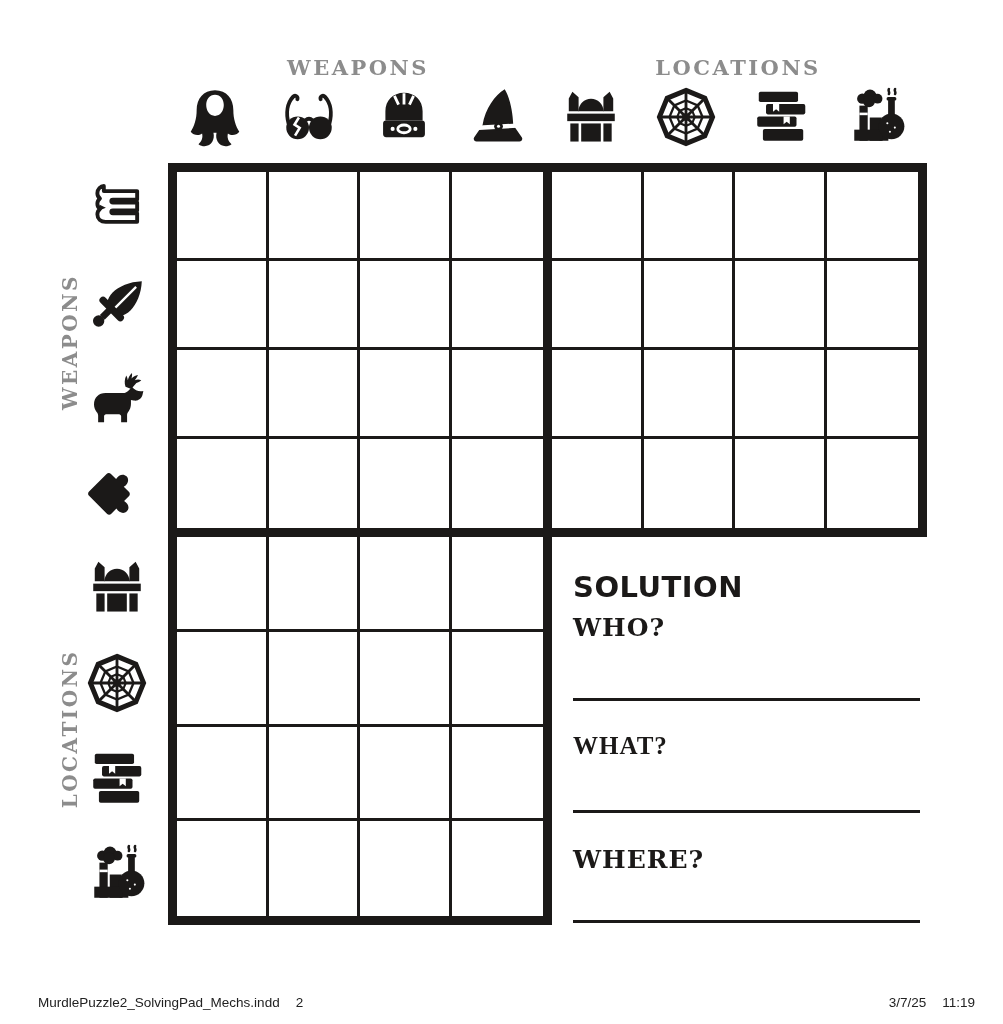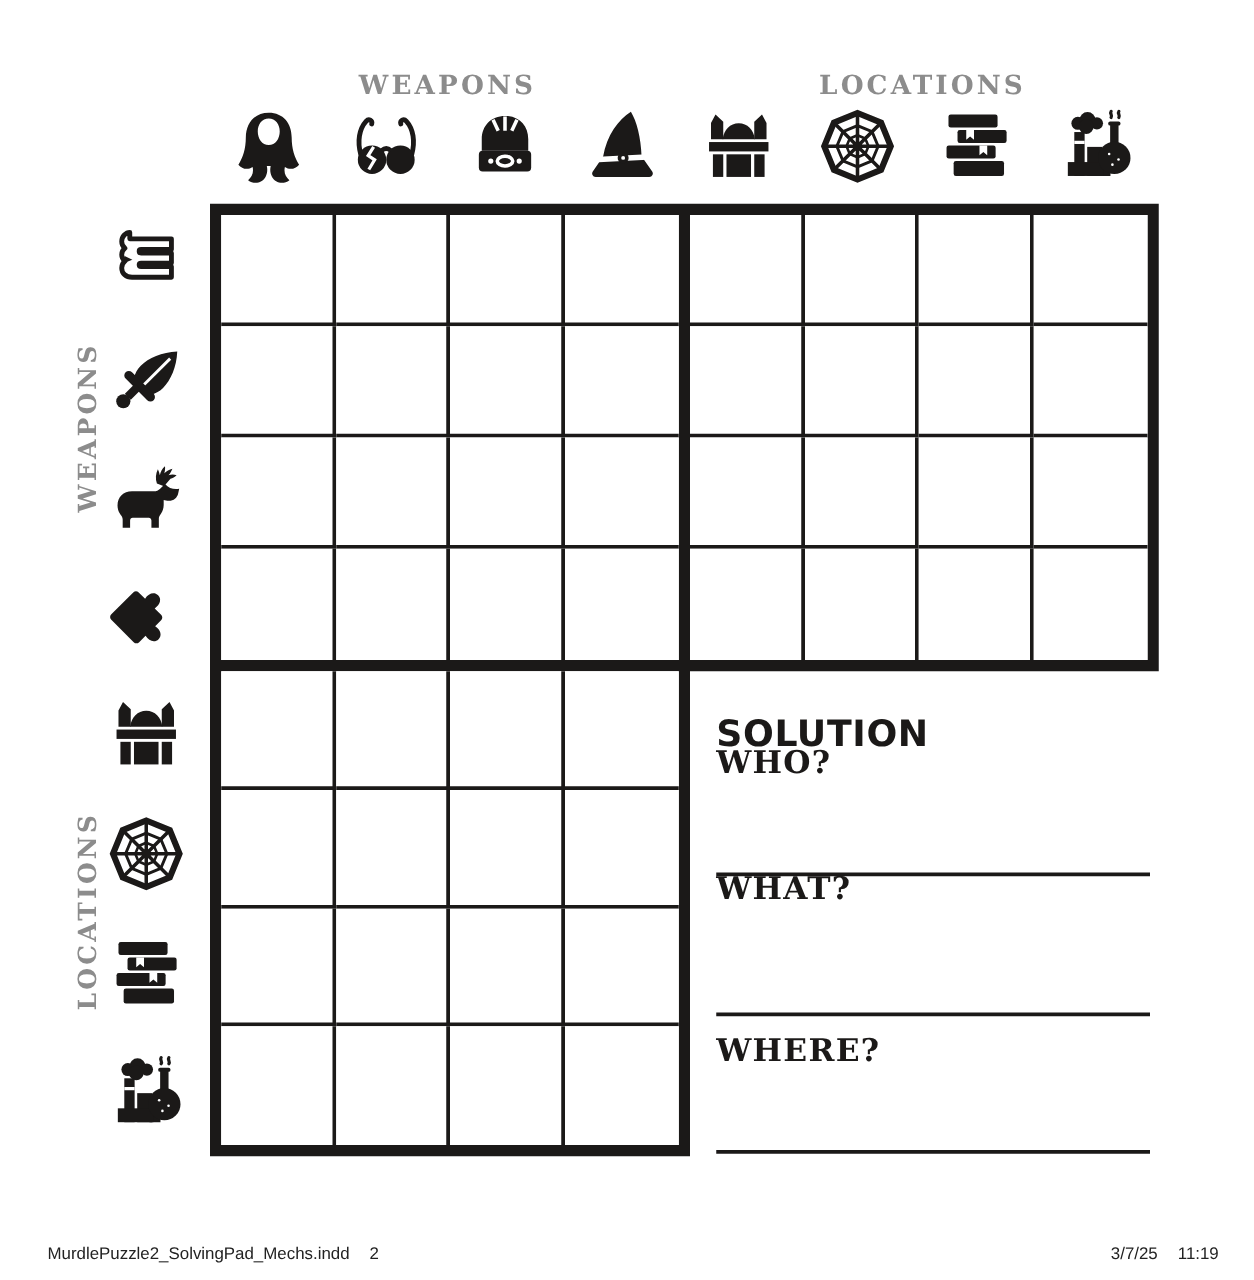--- a/index.html
+++ b/index.html
@@ -304,27 +304,27 @@
     <div class="cell" style="grid-area: 3 / 3; border-right: 3px solid var(--ink); border-bottom: 3px solid var(--ink);"></div>
     <div class="cell" style="grid-area: 3 / 4; border-bottom: 3px solid var(--ink);"></div>
     <div class="cell" style="grid-area: 4 / 1; border-right: 3px solid var(--ink);"></div>
     <div class="cell" style="grid-area: 4 / 2; border-right: 3px solid var(--ink);"></div>
     <div class="cell" style="grid-area: 4 / 3; border-right: 3px solid var(--ink);"></div>
     <div class="cell" style="grid-area: 4 / 4;"></div>
   </div>
 
 <div class="solution-title">SOLUTION</div>
 
-<div class="solution-label" style="top:595px;">WHO?</div>
+<div class="solution-label" style="top:613px;">WHO?</div>
 <div class="solution-line" style="top:698px;"></div>
 
-<div class="solution-label" style="top:696px;">WHAT?</div>
+<div class="solution-label" style="top:732px;font-family:Liberation Serif, serif;">WHAT?</div>
 <div class="solution-line" style="top:810px;"></div>
 
-<div class="solution-label" style="top:826px;">WHERE?</div>
+<div class="solution-label" style="top:845px;">WHERE?</div>
 <div class="solution-line" style="top:920px;"></div>
 
 <div class="footer-left">
   <span>MurdlePuzzle2_SolvingPad_Mechs.indd</span>
   <span>2</span>
 </div>
 <div class="footer-right">
   <span>3/7/25</span>
   <span>11:19</span>
 </div>

